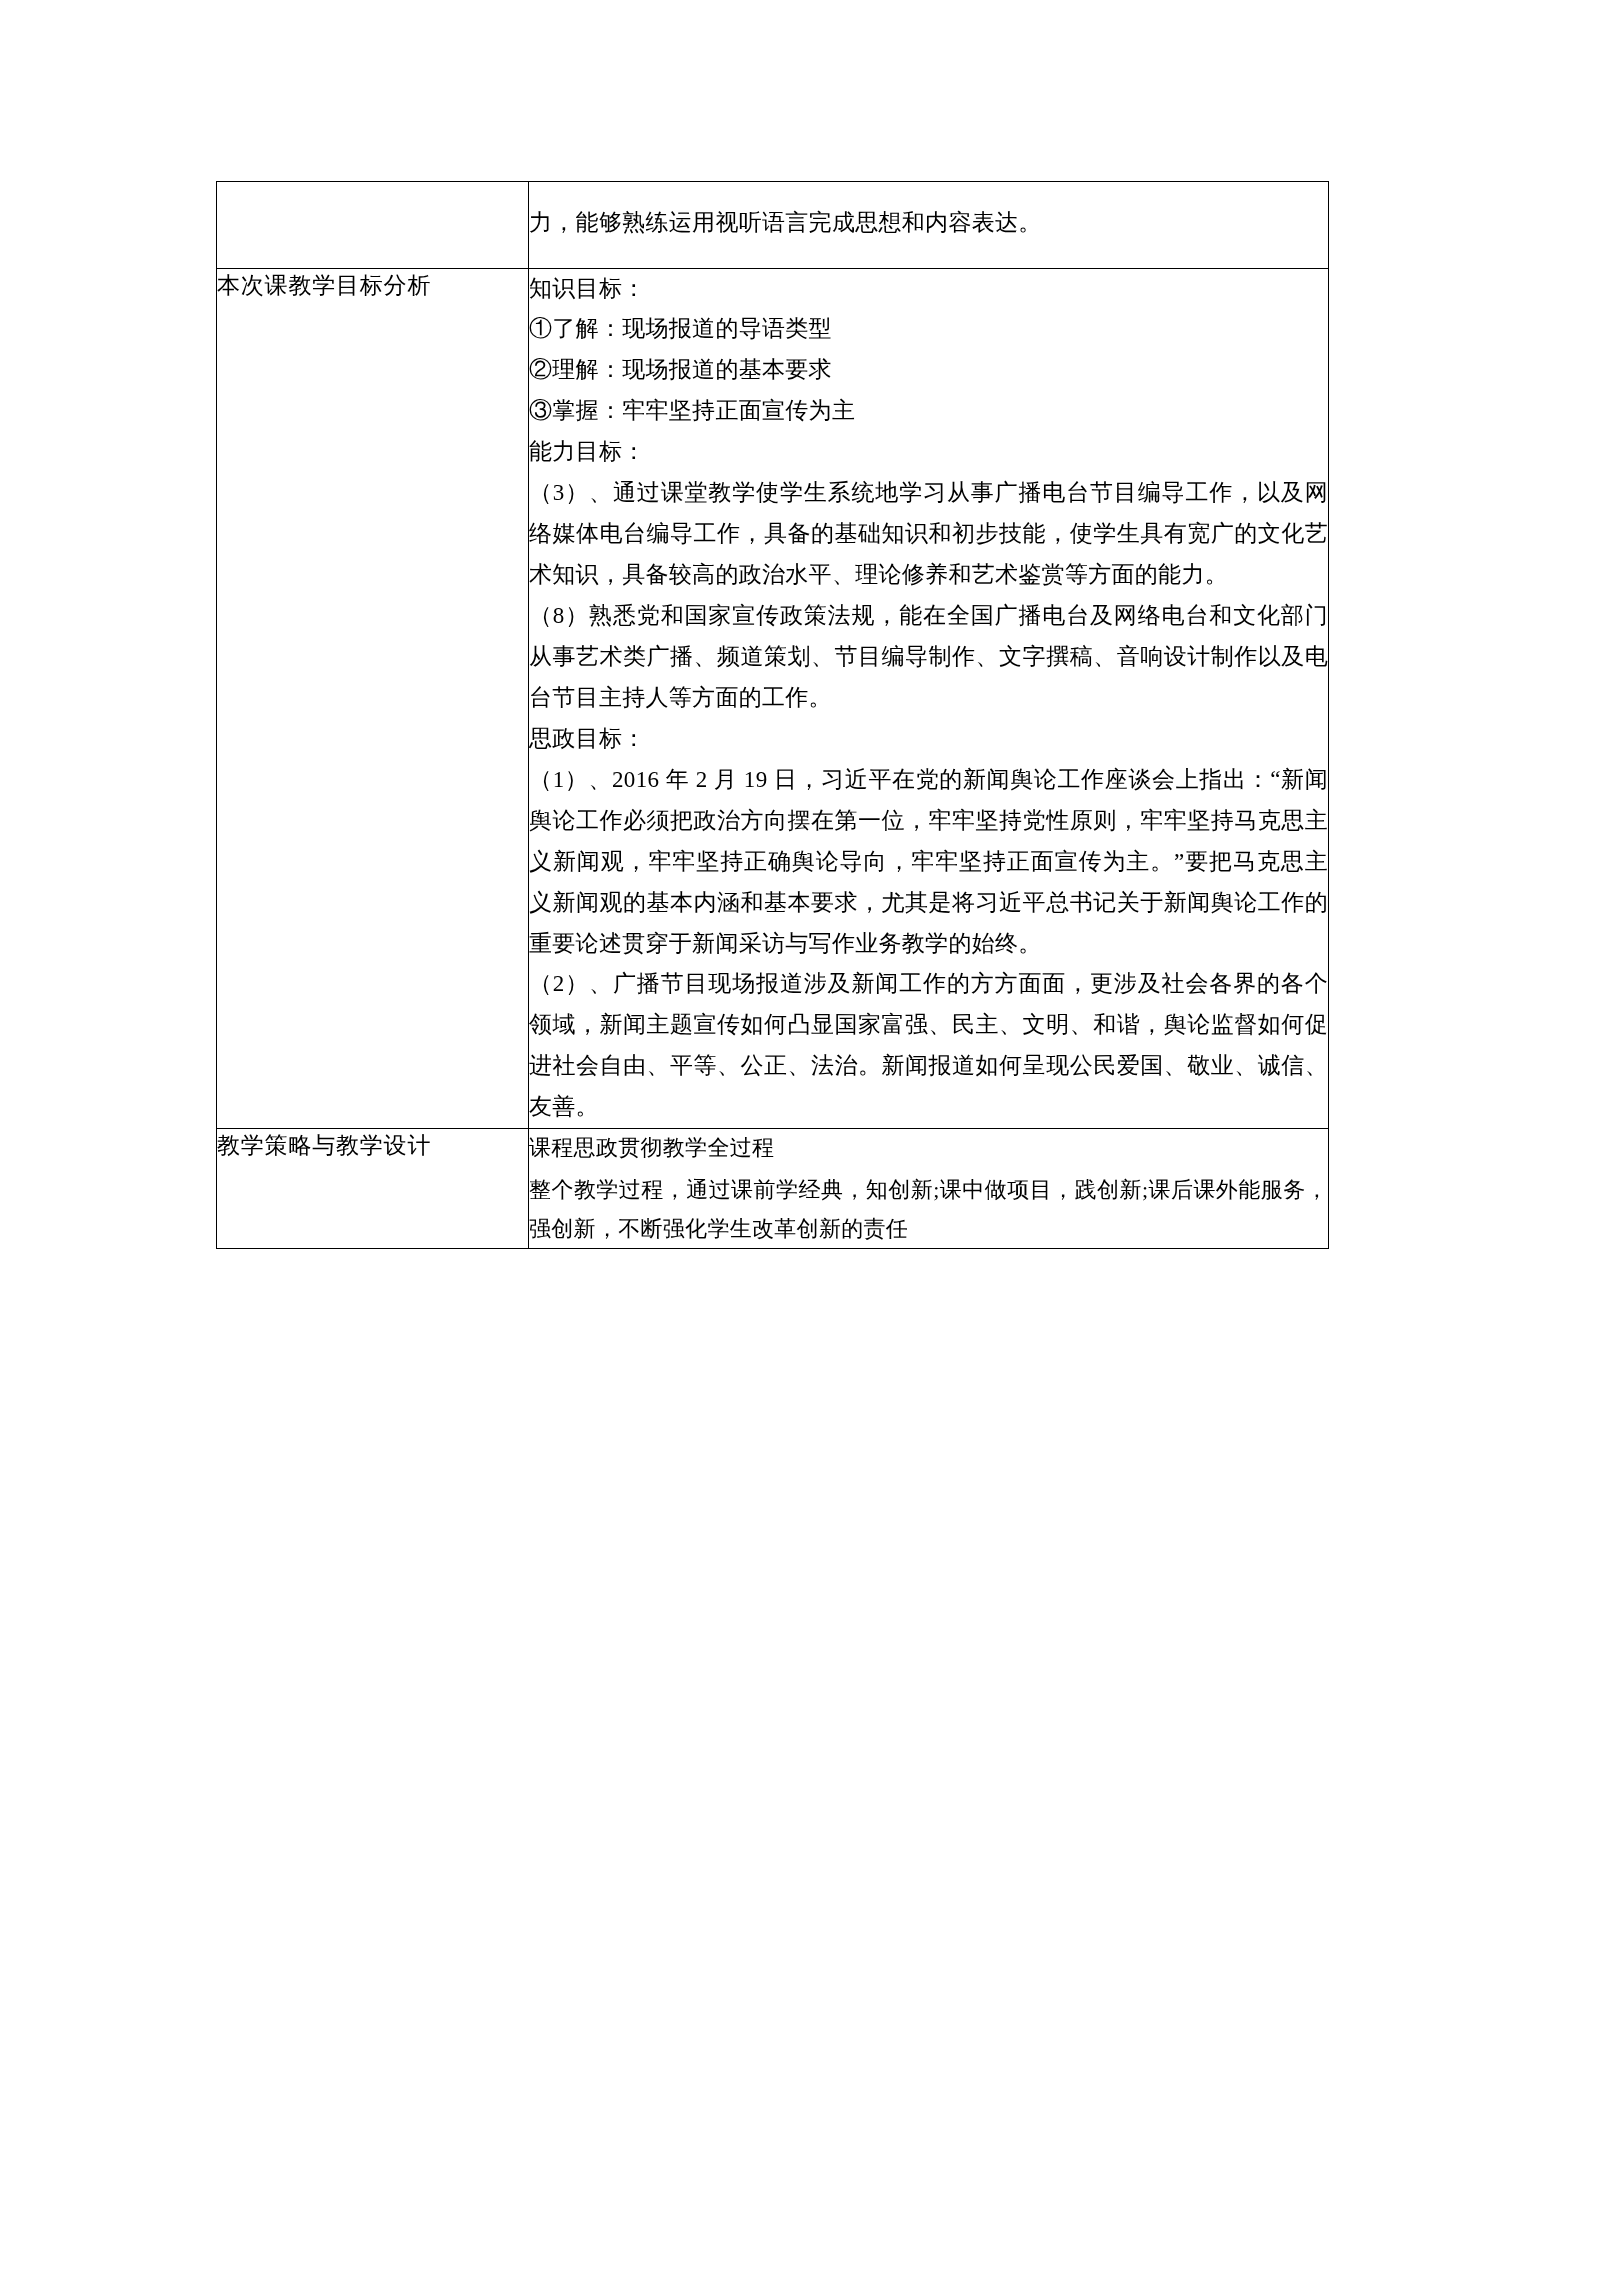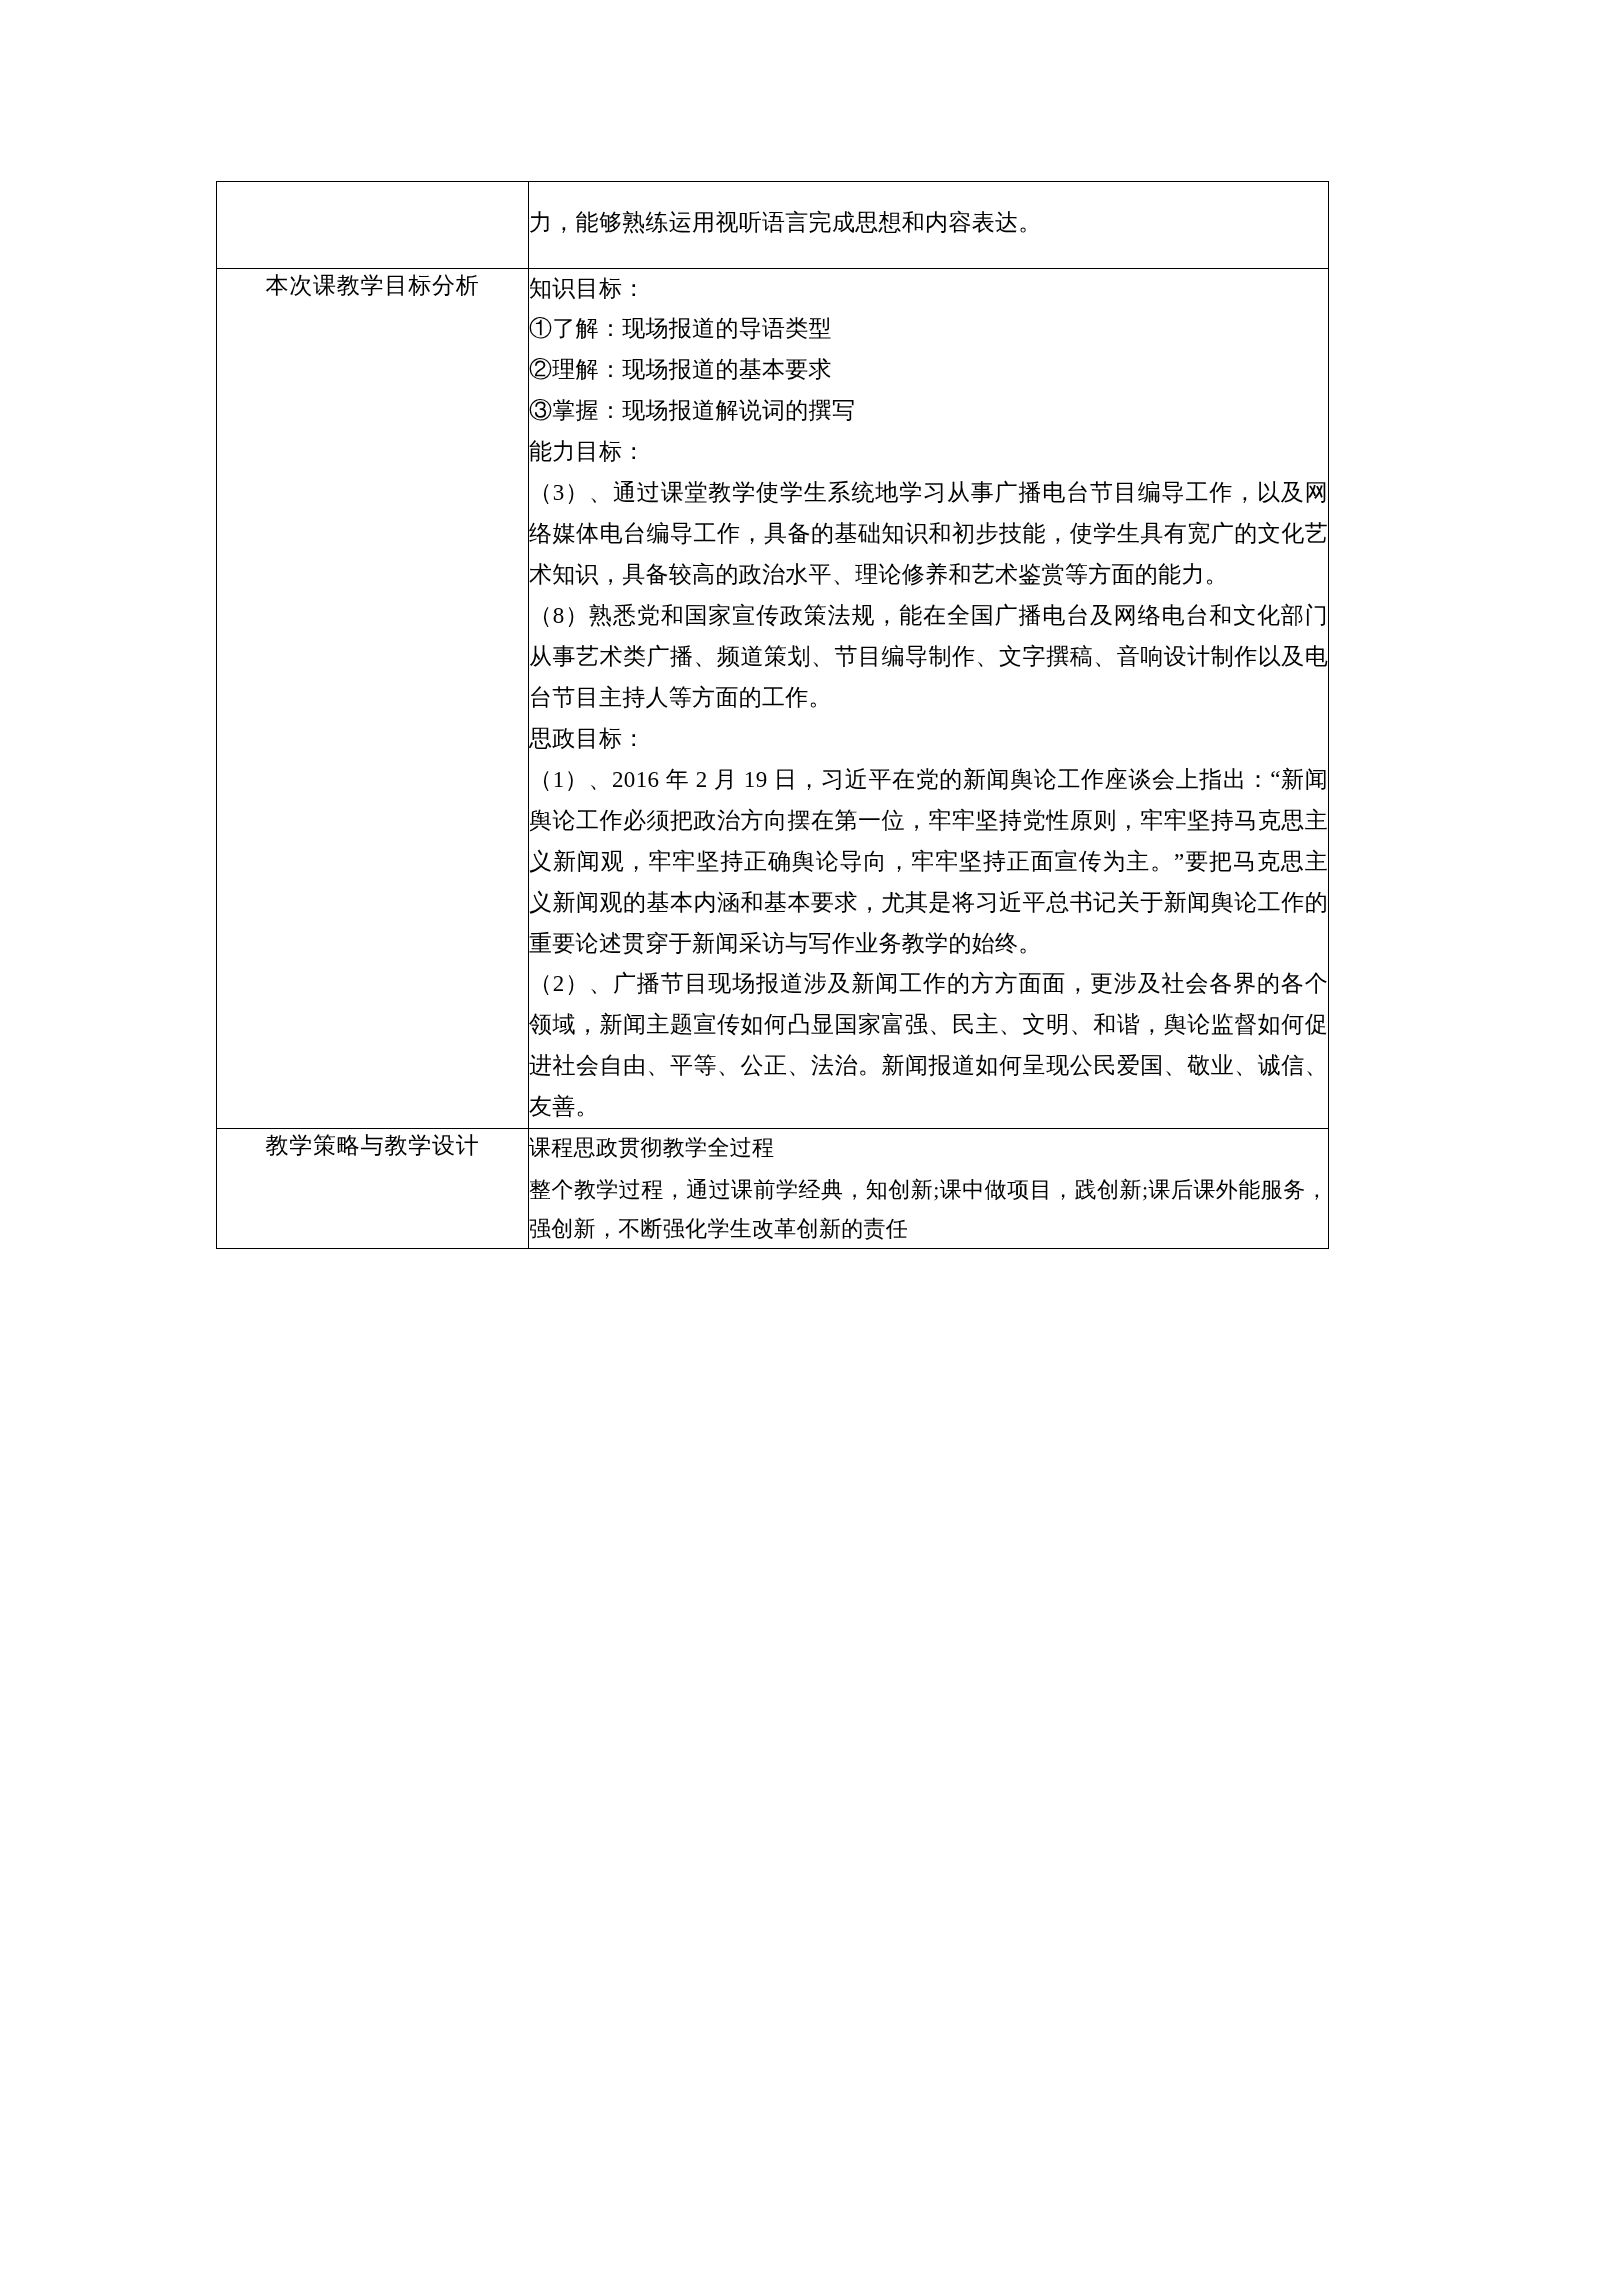--- a/index.html
+++ b/index.html
@@ -35,21 +35,21 @@
     vertical-align: top;
     padding: 0;
   }
   .col-label {
     width: 311px;
   }
   .col-body {
     width: 799px;
   }
   .label-cell {
-    text-align: center;
+    text-align: left;
     font-size: 23px;
     line-height: 1.5;
     padding: 19px 11px 19px 11px;
     letter-spacing: 0.8px;
   }
   .body-cell {
     padding: 17.4px 24px 20.6px 24px;
   }
   .body-cell p {
     margin: 0 0 0 0;
@@ -96,21 +96,21 @@
           <p>力，能够熟练运用视听语言完成思想和内容表达。</p>
         </td>
       </tr>
 
       <tr>
         <td class="col-label label-cell">本次课教学目标分析</td>
         <td class="col-body body-cell">
           <p>知识目标：</p>
           <p>①了解：现场报道的导语类型</p>
           <p>②理解：现场报道的基本要求</p>
-          <p>③掌握：现场报道解说词的撰写</p>
+          <p>③掌握：牢牢坚持正面宣传为主</p>
           <p>能力目标：</p>
           <p>（3）、通过课堂教学使学生系统地学习从事广播电台节目编导工作，以及网络媒体电台编导工作，具备的基础知识和初步技能，使学生具有宽广的文化艺术知识，具备较高的政治水平、理论修养和艺术鉴赏等方面的能力。</p>
           <p>（8）熟悉党和国家宣传政策法规，能在全国广播电台及网络电台和文化部门从事艺术类广播、频道策划、节目编导制作、文字撰稿、音响设计制作以及电台节目主持人等方面的工作。</p>
           <p>思政目标：</p>
           <p>（1）、2016 年 2 月 19 日，习近平在党的新闻舆论工作座谈会上指出：“新闻舆论工作必须把政治方向摆在第一位，牢牢坚持党性原则，牢牢坚持马克思主义新闻观，牢牢坚持正确舆论导向，牢牢坚持正面宣传为主。”要把马克思主义新闻观的基本内涵和基本要求，尤其是将习近平总书记关于新闻舆论工作的重要论述贯穿于新闻采访与写作业务教学的始终。</p>
           <p>（2）、广播节目现场报道涉及新闻工作的方方面面，更涉及社会各界的各个领域，新闻主题宣传如何凸显国家富强、民主、文明、和谐，舆论监督如何促进社会自由、平等、公正、法治。新闻报道如何呈现公民爱国、敬业、诚信、友善。</p>
         </td>
       </tr>
 
       <tr>

